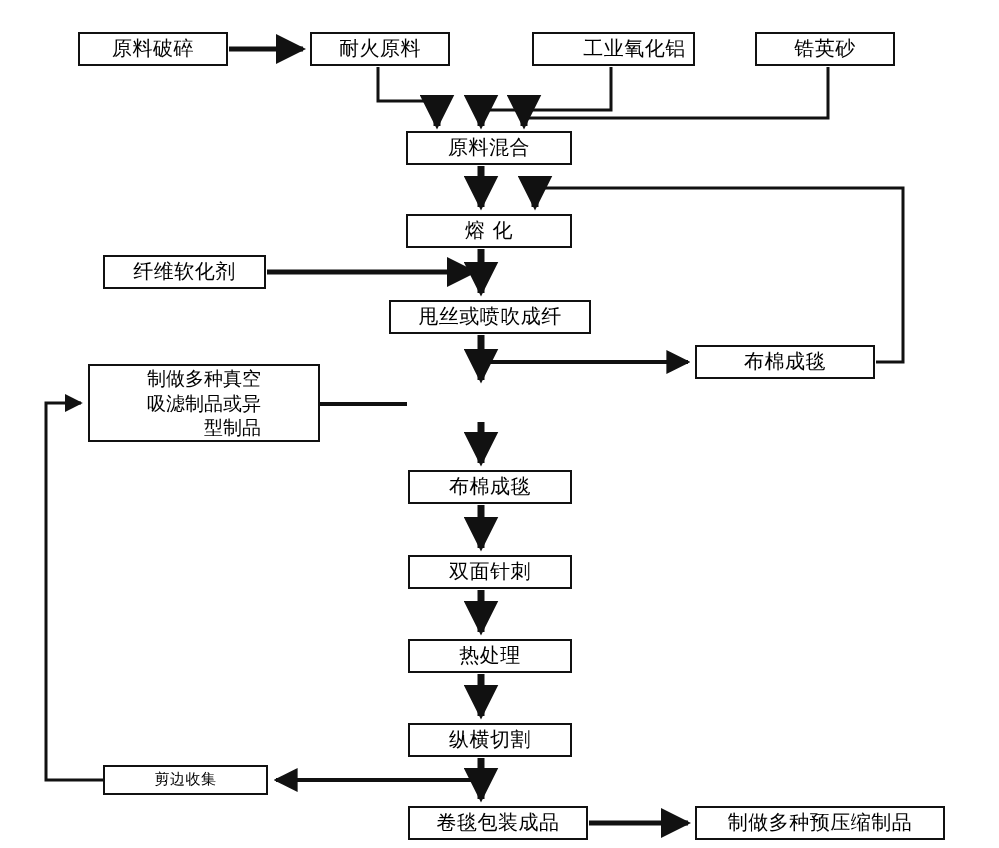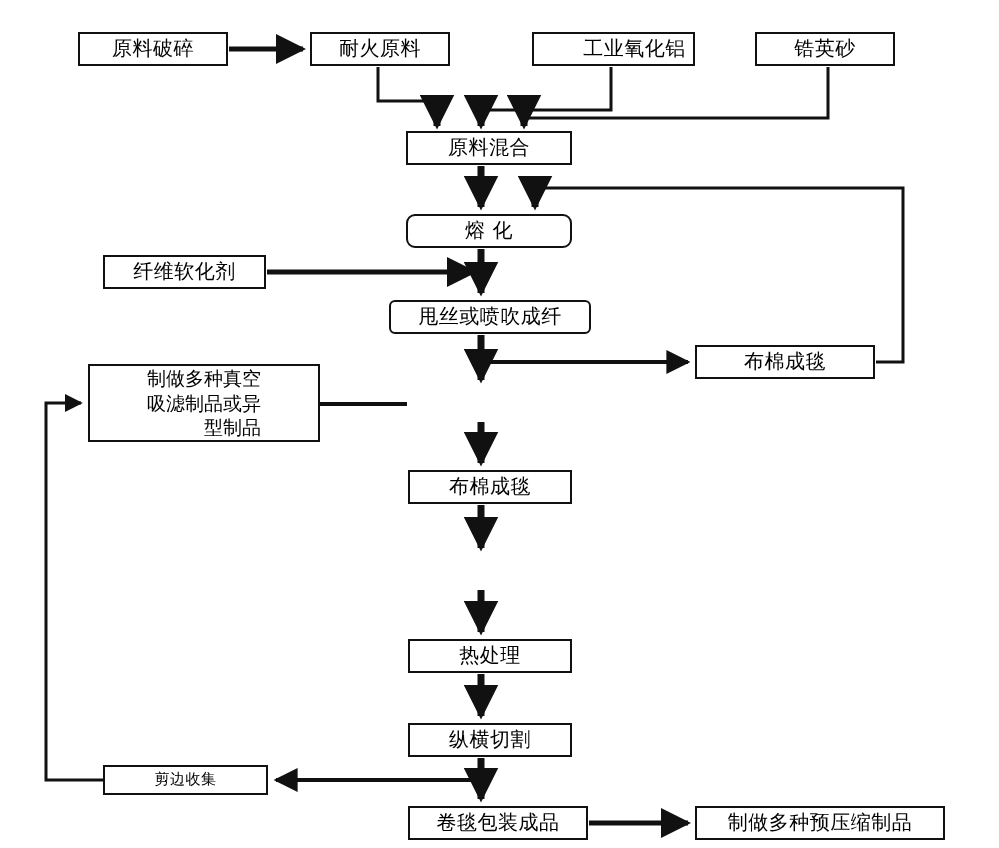--- a/index.html
+++ b/index.html
@@ -125,47 +125,50 @@
   </div>
 
   <div class="node" style="left:755px; top:32px; width:140px; height:34px;">
     <span class="label">锆英砂</span>
   </div>
 
   <div class="node" style="left:406px; top:131px; width:166px; height:34px;">
     <span class="label">原料混合</span>
   </div>
 
-  <div class="node" style="left:406px; top:214px; width:166px; height:34px;border-radius:9px;">
+  <div class="node" style="left:406px; top:214px; width:166px; height:34px;">
     <span class="label">熔  化</span>
   </div>
 
   <div class="node" style="left:103px; top:255px; width:163px; height:34px;">
     <span class="label">纤维软化剂</span>
   </div>
 
-  <div class="node" style="left:389px; top:300px; width:202px; height:34px;border-radius:6px;">
+  <div class="node" style="left:389px; top:300px; width:202px; height:34px;">
     <span class="label">甩丝或喷吹成纤</span>
   </div>
 
   <div class="node" style="left:695px; top:345px; width:180px; height:34px;">
     <span class="label">布棉成毯</span>
   </div>
 
   <div class="node multiline" style="left:88px; top:364px; width:232px; height:78px;">
     <span class="label">制做多种真空
 吸滤制品或异
 型制品</span>
   </div>
 
 
   <div class="node" style="left:408px; top:470px; width:164px; height:34px;">
     <span class="label">布棉成毯</span>
   </div>
 
+  <div class="node" style="left:408px; top:555px; width:164px; height:34px;">
+    <span class="label">双面针刺</span>
+  </div>
 
   <div class="node" style="left:408px; top:639px; width:164px; height:34px;">
     <span class="label">热处理</span>
   </div>
 
   <div class="node" style="left:408px; top:723px; width:164px; height:34px;">
     <span class="label">纵横切割</span>
   </div>
 
   <div class="node" style="left:103px; top:765px; width:165px; height:30px; font-size:15px;">

